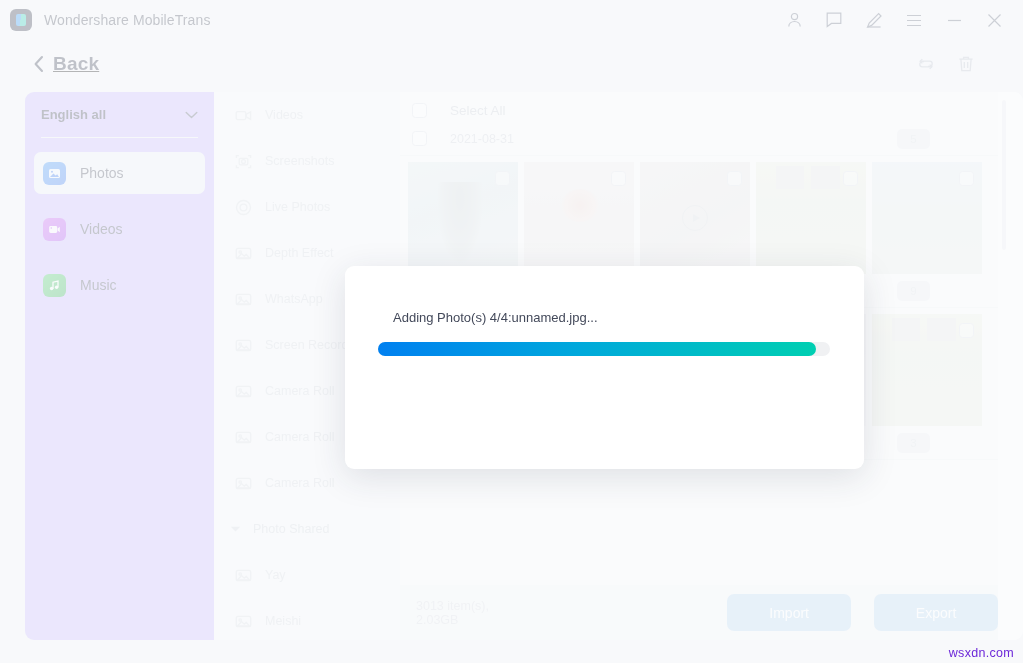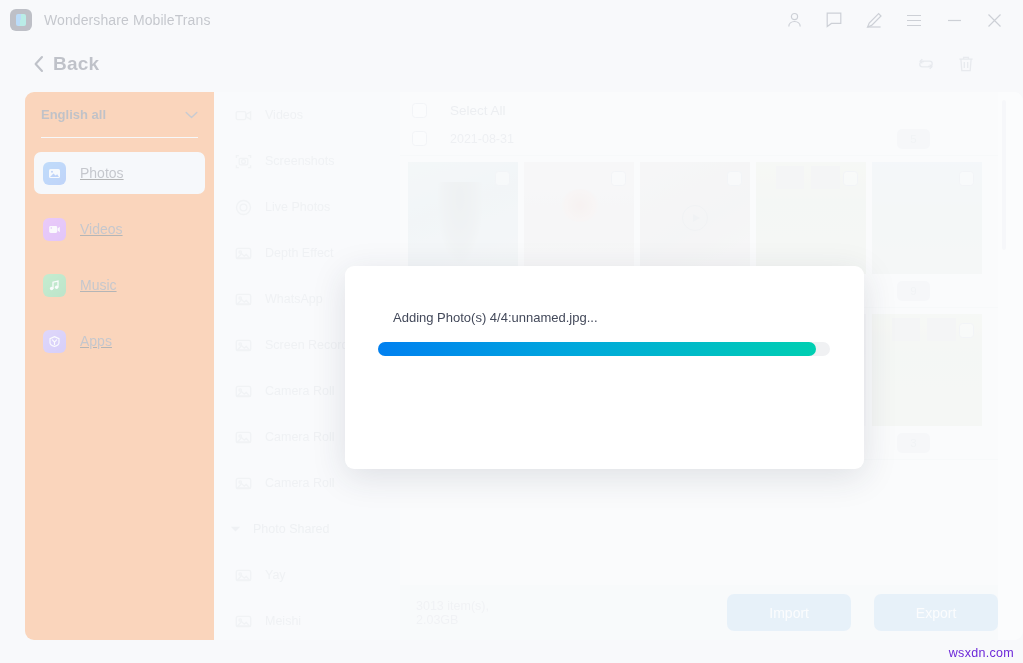--- a/index.html
+++ b/index.html
@@ -47,21 +47,21 @@
     display: flex; align-items: center; justify-content: center;
     color: #5b6275;
     cursor: pointer;
   }
   .tb-icon svg { display: block; }
 
   
   .backbar {
     position: absolute; top: 40px; left: 0;
     width: 1023px; height: 48px;
-    display: flex; align-items: center;
+    display: flex; align-items: center; text-decoration: underline;
   }
   .back-btn {
     display: flex; align-items: center; gap: 9px;
     margin-left: 33px;
     cursor: pointer;
   }
   .back-chev { color: #2a2f45; display: flex; }
   .back-label {
     font-size: 19px; font-weight: bold; color: #2a2f45;
     letter-spacing: .2px;
@@ -69,39 +69,38 @@
   .backbar-tools {
     margin-left: auto; display: flex; align-items: center;
     gap: 22px; padding-right: 48px;
   }
   .bb-icon { color: #b9bec9; cursor: pointer; display: flex; }
 
   
   .sidebar {
     position: absolute; left: 25px; top: 92px;
     width: 189px; height: 548px;
-    background: #f97316;
+    background: #c4b5fd;
     border-radius: 9px 0 0 9px;
   }
   .lang-select {
     height: 46px; margin: 0 16px;
     display: flex; align-items: center;
     border-bottom: 1px solid #eef0f4;
     cursor: pointer;
   }
   .lang-label { font-size: 13px; font-weight: bold; color: #2b3043; }
   .lang-chev { margin-left: auto; color: #4a5064; display: flex; }
   .nav-list { padding-top: 14px; }
   .nav-item {
     height: 42px; margin: 0 9px 14px 9px;
     display: flex; align-items: center;
     border-radius: 7px;
     padding-left: 9px;
     cursor: pointer;
-    text-decoration: underline;
   }
   .nav-item.active { background: #eef1f7; }
   .nav-ico {
     width: 23px; height: 23px; border-radius: 6px;
     display: flex; align-items: center; justify-content: center;
     flex: none;
     color: #fff;
   }
   .nav-ico svg { display: block; }
   .nav-text { margin-left: 14px; font-size: 14px; color: #3e4355; }
@@ -390,29 +389,20 @@
         <div class="nav-item">
           <span class="nav-ico" style="background:linear-gradient(140deg,#3bc75c,#22a94a)">
             <svg width="13" height="13" viewBox="0 0 13 13">
               <path d="M5 9.4V3.2l5-1.1v5.6" fill="none" stroke="rgba(255,255,255,.97)" stroke-width="1.3" stroke-linecap="round"></path>
               <circle cx="3.6" cy="9.5" r="1.7" fill="rgba(255,255,255,.97)"></circle>
               <circle cx="8.6" cy="8.3" r="1.7" fill="rgba(255,255,255,.97)"></circle>
             </svg>
           </span>
           <span class="nav-text">Music</span>
         </div>
-        <div class="nav-item">
-          <span class="nav-ico" style="background:linear-gradient(140deg,#9a7bf5,#7b5cf0)">
-            <svg width="13" height="13" viewBox="0 0 13 13">
-              <path d="M6.5 1.6 11 3.6v4.2c0 1.8-2 3-4.5 3.6C4 10.8 2 9.6 2 7.8V3.6z" fill="none" stroke="rgba(255,255,255,.97)" stroke-width="1.15"></path>
-              <path d="M4.4 4.9 6.5 7.1l2.1-2.2M6.5 7.1v2.3" stroke="rgba(255,255,255,.97)" stroke-width="1.15" fill="none" stroke-linecap="round"></path>
-            </svg>
-          </span>
-          <span class="nav-text">Apps</span>
-        </div>
       </div>
   </div>
 
   <div class="catcol" id="catcol">
       <div class="cat-item">
         <span class="cat-ico">
           <svg width="17" height="17" viewBox="0 0 17 17" fill="none" stroke="currentColor" stroke-width="1.3">
             <rect x="1.2" y="4.6" width="9.6" height="8" rx="1.5"></rect>
             <path d="M11.2 7.3 15.6 4.9v7.4l-4.4-2.4z"></path>
           </svg>

